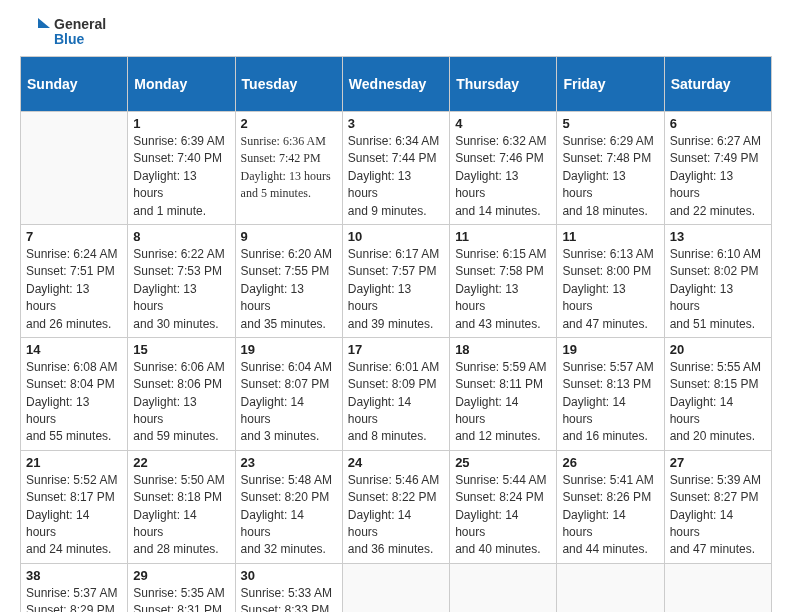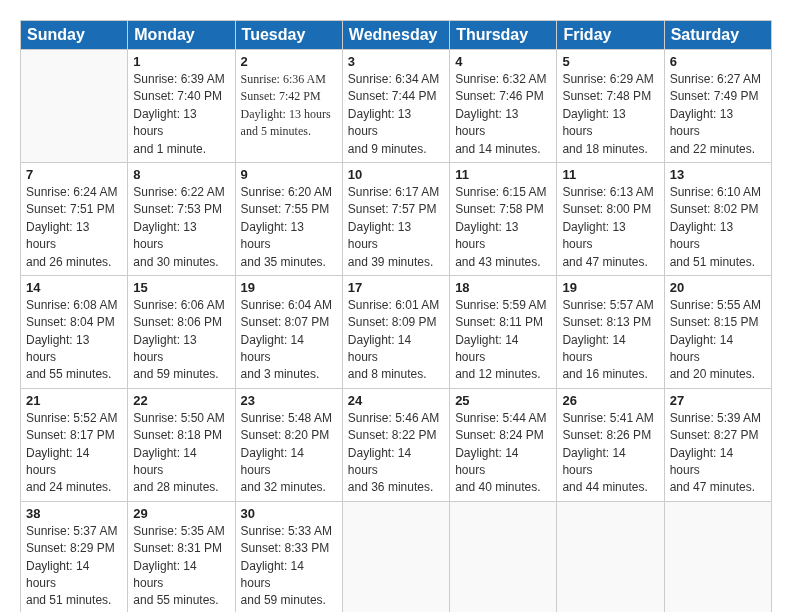--- a/index.html
+++ b/index.html
@@ -42,23 +42,23 @@
       margin-top: 2px;
     }
     .calendar {
       width: 100%;
       border-collapse: collapse;
       margin-top: 4px;
     }
     .calendar th {
       background-color: #1a6db5;
       color: #fff;
-      font-size: 16px;
+      font-size: 14px;
       font-weight: bold;
-      padding: 5px 6px;
+      padding: 19px 6px;
       text-align: left;
       border: 1px solid #ccc;
     }
     .calendar td {
       border: 1px solid #ccc;
       vertical-align: top;
       padding: 4px 5px;
       width: calc(100% / 7);
       font-size: 10.5px;
       color: #333;
@@ -80,20 +80,39 @@
       line-height: 1.45;
     }
     .calendar tr:last-child td {
       height: 70px;
     }
   </style>
 </head>
 <body>
 
 <div class="page">
+  <div class="header">
+    <div class="logo">
+    <div style="display:flex;align-items:center;gap:2px;">
+      <svg width="32" height="32" viewBox="0 0 32 32">
+        <rect x="0" y="0" width="32" height="32" fill="none"></rect>
+        <polygon points="18,2 30,12 18,12" fill="#1a6db5"></polygon>
+        <polygon points="18,4 28,12 18,12" fill="#1a6db5"></polygon>
+      </svg>
+      <div style="line-height:1.1;">
+        <div style="font-size:14px;font-weight:bold;color:#333;">General</div>
+        <div style="font-size:14px;font-weight:bold;color:#1a6db5;">Blue</div>
+      </div>
+    </div>
+  </div>
+    <div class="title-block">
+      <div class="month-title"></div>
+      <div class="location"></div>
+    </div>
+  </div>
 
   <table class="calendar">
     <thead>
       <tr>
       <th>Sunday</th>
           <th>Monday</th>
           <th>Tuesday</th>
           <th>Wednesday</th>
           <th>Thursday</th>
           <th>Friday</th>

